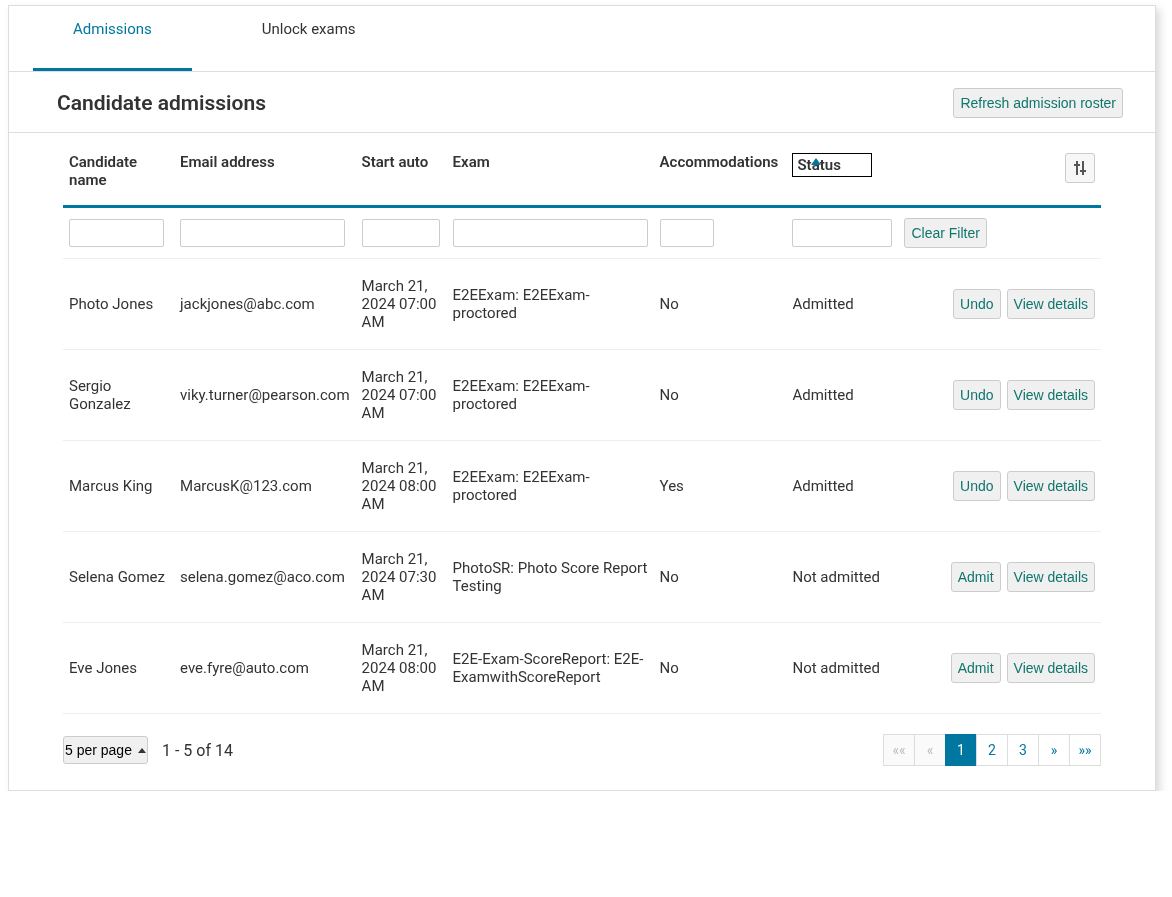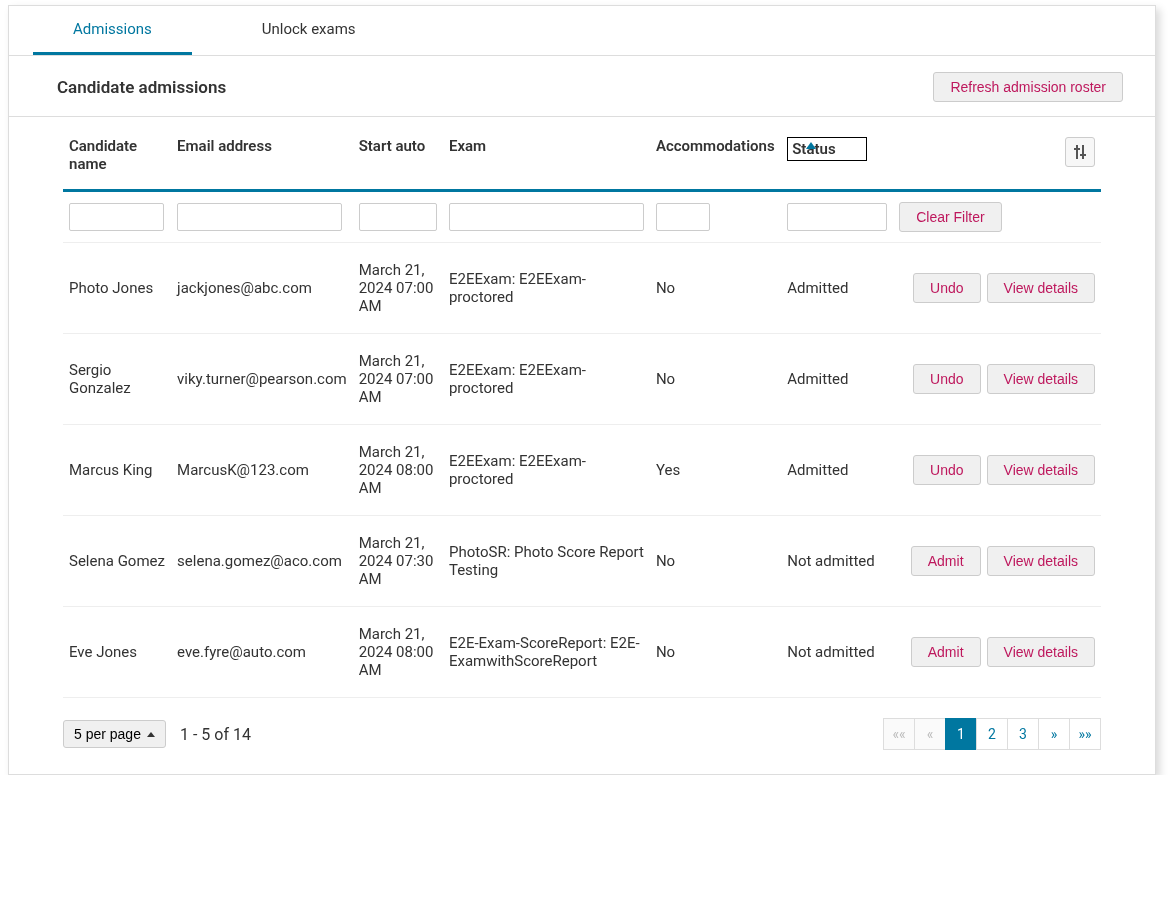--- a/index.html
+++ b/index.html
@@ -18,49 +18,49 @@
     background: #fff;
     margin-top: 5px;
     margin-left: 8px;
   }
   .tabs {
     display: flex;
     border-bottom: 1px solid #ddd;
     padding: 0 24px;
   }
   .tab {
-    padding: 14px 40px 14px 40px;
+    padding: 14px 40px 30px 40px;
     cursor: pointer;
     font-size: 15px;
     color: #333;
     border-bottom: 3px solid transparent;
     margin-right: 30px;
   }
   .tab.active {
     color: #0077a0;
     border-bottom: 3px solid #0077a0;
   }
   .header-row {
     display: flex;
     align-items: center;
     justify-content: space-between;
     padding: 16px 32px 14px 48px;
     border-bottom: 1px solid #ddd;
   }
   .header-title {
-    font-size: 17px;
+    font-size: 21px;
     font-weight: 600;
     color: #333;
   }
   .btn {
     background: #f0f0f0;
     border: 1px solid #ccc;
-    padding: 6px 16px;
+    padding: 6px 6px;
     font-size: 14px;
-    color: #be185d;
+    color: #0f766e;
     cursor: pointer;
     border-radius: 3px;
   }
   .search-box {
     margin: 24px 54px 10px 54px;
     border: 1px solid #ddd;
     padding: 14px 14px;
     display: flex;
     align-items: center;
     width: 832px;
@@ -154,21 +154,21 @@
   .footer {
     display: flex;
     justify-content: space-between;
     align-items: center;
     padding: 4px 54px 24px 54px;
   }
   .footer-left { display: flex; align-items: center; gap: 14px; }
   .per-page-btn {
     background: #f0f0f0;
     border: 1px solid #ccc;
-    padding: 5px 10px;
+    padding: 5px 1px;
     font-size: 14px;
     display: flex;
     align-items: center;
     gap: 6px;
     cursor: pointer;
     border-radius: 3px;
   }
   .tri-up {
     width:0;height:0;
     border-left:4px solid transparent;

